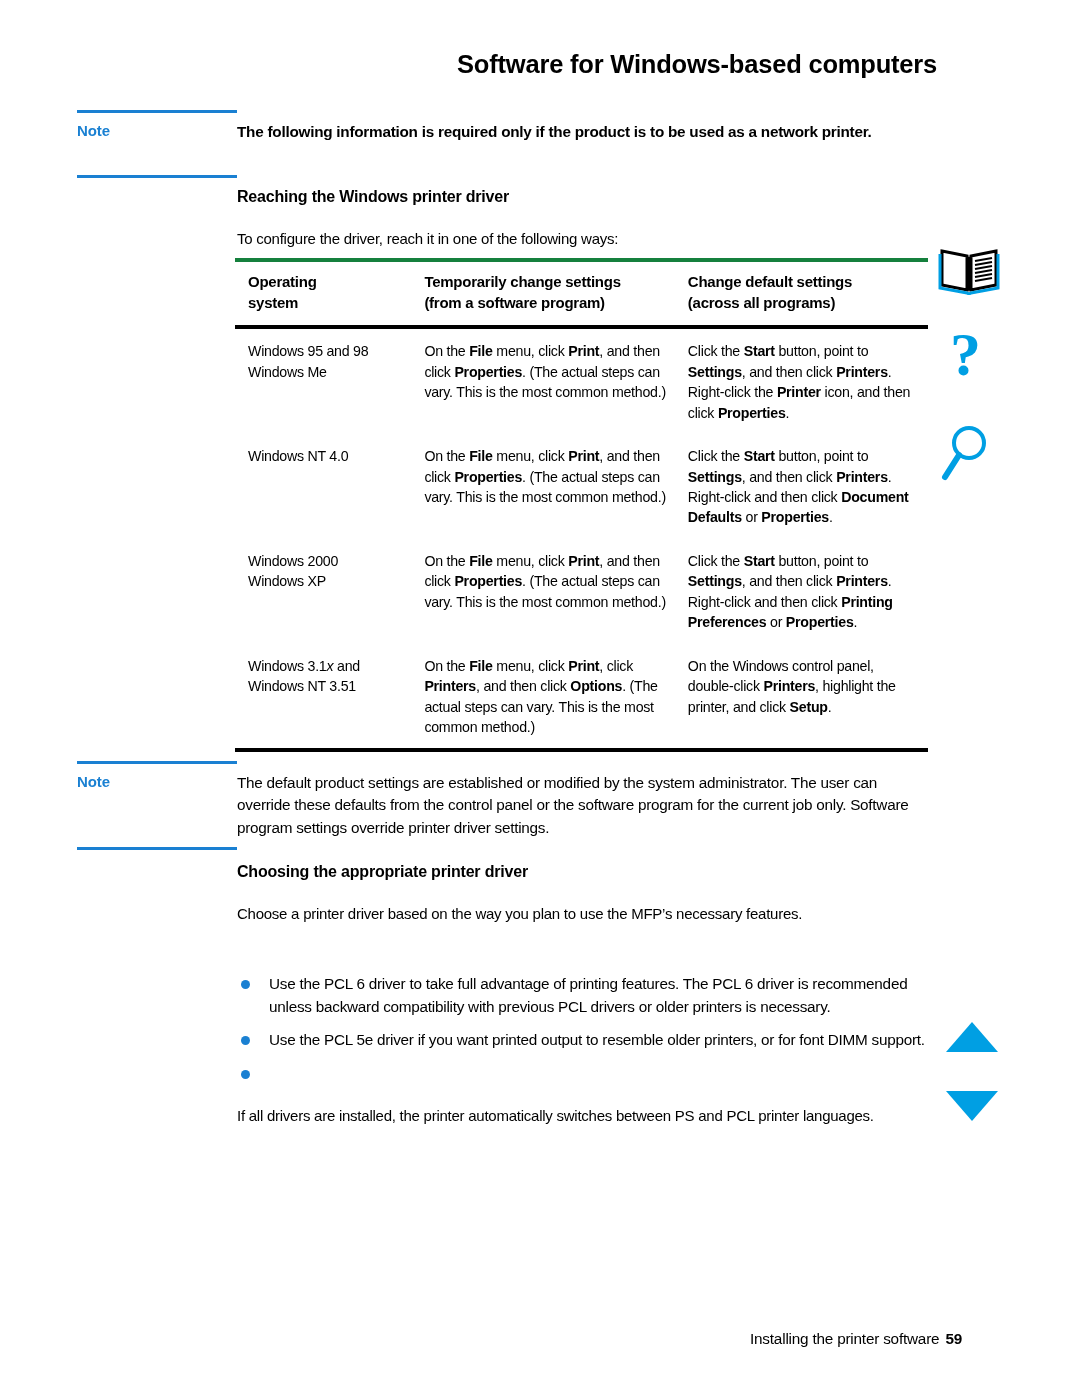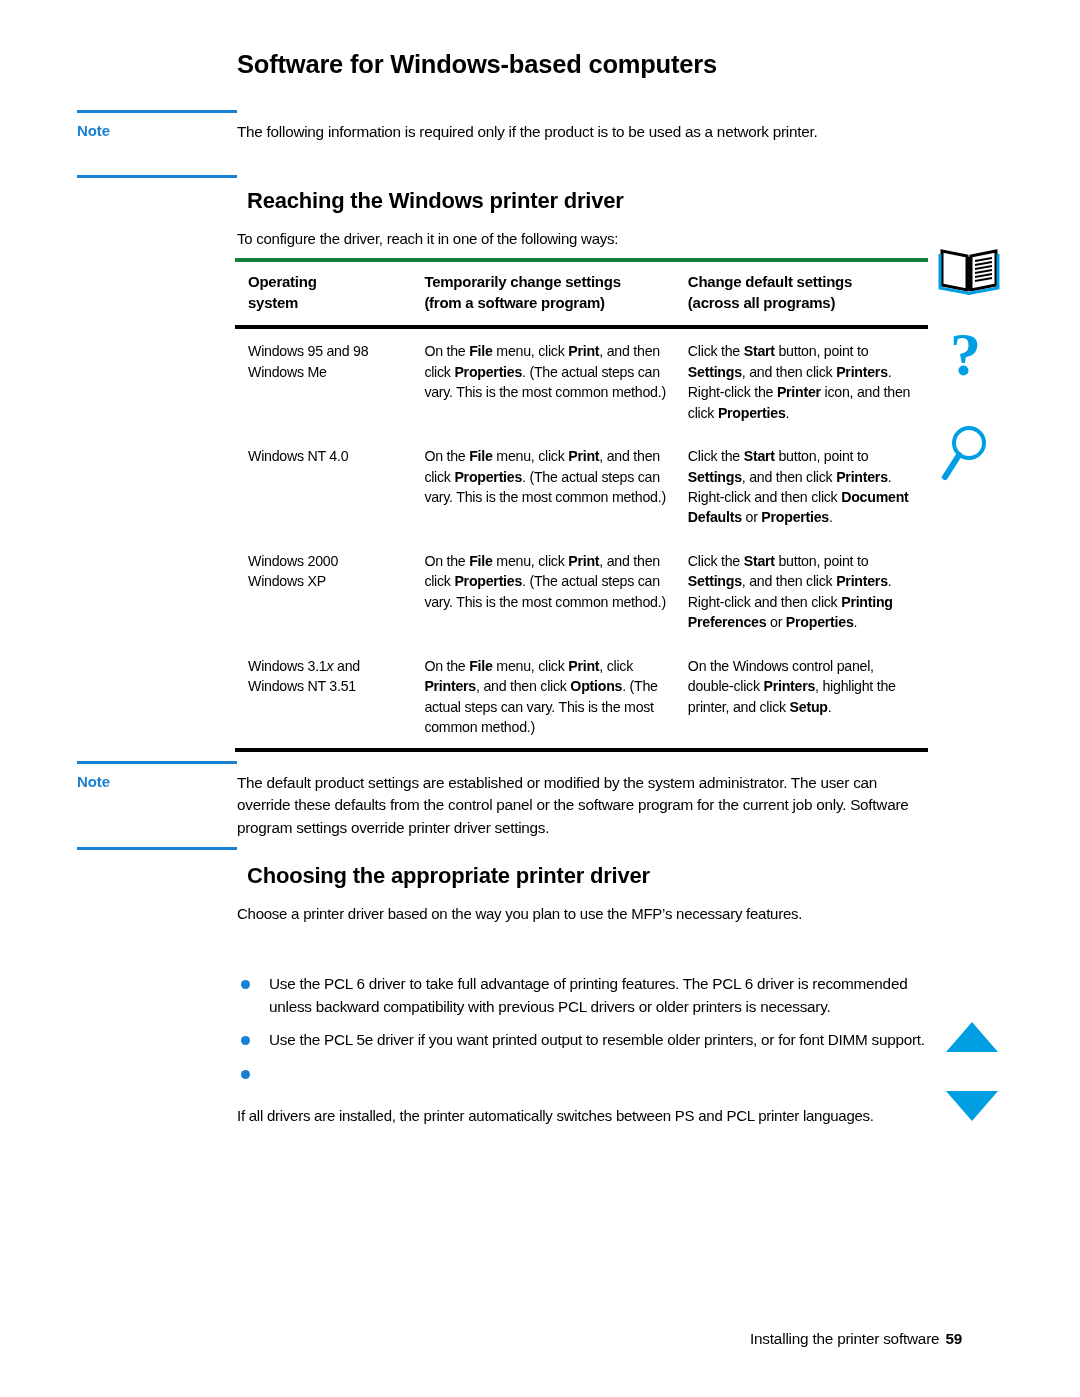--- a/index.html
+++ b/index.html
@@ -24,20 +24,21 @@
   
   .page-title {
     position: absolute;
     left: 237px;
     top: 50px;
     width: 700px;
     font-size: 25.5px;
     font-weight: bold;
     letter-spacing: -0.2px;
     line-height: 1.1;
+    text-align: right;
   }
 
   
   .note-block {
     position: absolute;
     left: 77px;
     width: 855px;
   }
   .note-rule {
     height: 3px;
@@ -57,31 +58,31 @@
     font-weight: bold;
     color: #1a80d2;
     letter-spacing: -0.1px;
   }
   .note-text {
     margin-left: 160px;
     font-size: 15.3px;
     line-height: 1.46;
     letter-spacing: -0.25px;
   }
-  .note-text.bold { font-weight: normal; }
+  .note-text.bold { font-weight: bold; }
 
   #note-1 { top: 110px; }
   #note-2 { top: 761px; }
 
   
   .section-heading {
     position: absolute;
-    left: 247px;
+    left: 237px;
     width: 700px;
-    font-size: 22px;
+    font-size: 16px;
     font-weight: bold;
     letter-spacing: -0.2px;
   }
   #heading-reaching { top: 188px; }
   #heading-choosing { top: 863px; }
 
   
   .body-para {
     position: absolute;
     left: 237px;

